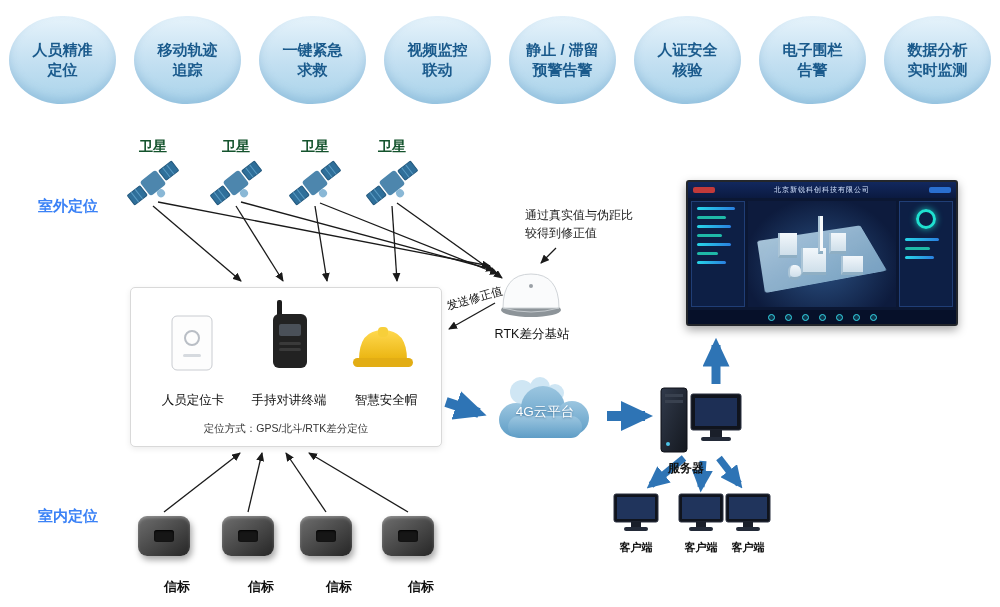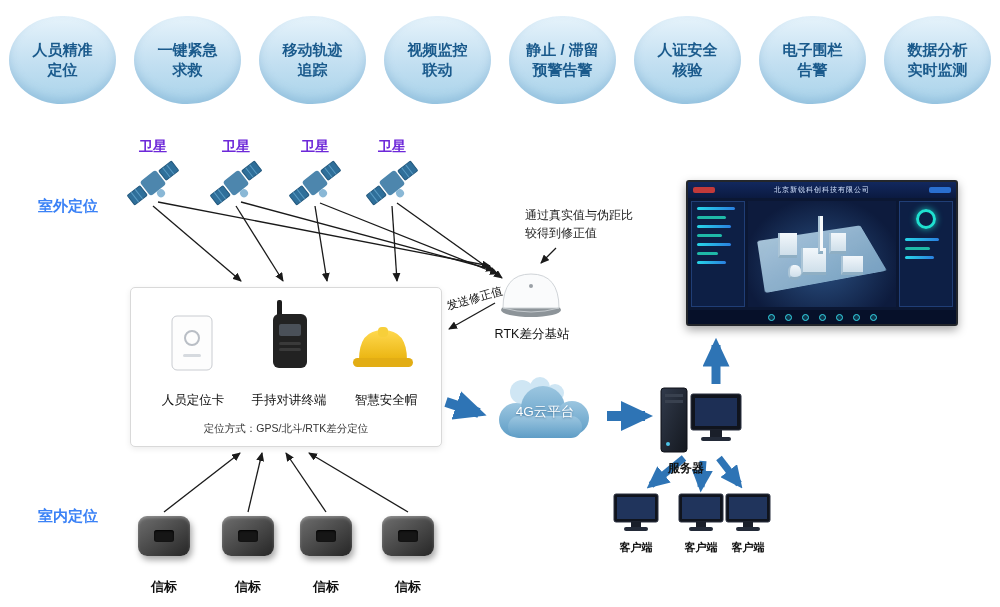--- a/index.html
+++ b/index.html
@@ -11,21 +11,21 @@
   .badges { position:absolute; left:0; top:16px; width:100%; display:flex; justify-content:center; gap:18px; z-index:3; }
   .badge { width:107px; height:88px; border-radius:50%;
            background:linear-gradient(180deg,#e6f3fb 0%,#c2dff1 55%,#a9d3ea 100%);
            box-shadow:inset 0 -5px 9px rgba(110,160,200,.35);
            display:flex; flex-direction:column; align-items:center; justify-content:center;
            color:#1a5a8c; font-weight:700; font-size:15px; line-height:1.35; text-align:center; }
 
   .sec-label { position:absolute; font-size:15px; font-weight:700; color:#3b82f6; z-index:3; }
 
   .sat { position:absolute; width:58px; text-align:center; z-index:3; }
-  .sat-label { font-size:14px; font-weight:700; color:#6d28d9; margin-bottom:2px; }
+  .sat-label { font-size:14px; font-weight:700; color:#14532d; margin-bottom:2px; }
 
   .arrows { position:absolute; left:0; top:0; z-index:2; pointer-events:none; }
 
   .device-box { position:absolute; left:130px; top:287px; width:312px; height:160px;
                 background:#fff; border:1px solid #d9d9d9; border-radius:5px;
                 box-shadow:0 2px 6px rgba(0,0,0,.08); z-index:1; }
   .device-box svg { position:absolute; }
   .dev-label { position:absolute; font-size:12.5px; font-weight:400; color:#111; text-align:center; }
   .dev-caption { position:absolute; left:0; top:134px; width:100%; text-align:center; font-size:10.5px; color:#333; }
 
@@ -38,21 +38,21 @@
                 color:#fff; font-size:13.5px; font-weight:400; text-shadow:0 1px 2px rgba(0,40,80,.4); z-index:4; }
 
   .node-label { position:absolute; font-size:12px; font-weight:700; color:#111; text-align:center; z-index:3; }
 
   .beacon { position:absolute; width:52px; height:40px; border-radius:9px;
             background:linear-gradient(145deg,#6e6e6e,#262626);
             box-shadow:2px 4px 6px rgba(0,0,0,.35), inset 0 2px 3px rgba(255,255,255,.25);
             filter:blur(.5px); z-index:3; }
   .beacon::after { content:""; position:absolute; left:50%; top:50%; transform:translate(-50%,-50%);
                    width:20px; height:12px; background:#161616; border-radius:3px; box-shadow:inset 0 1px 2px #000; }
-  .beacon-label { position:absolute; font-size:13px; font-weight:700; color:#111; text-align:center; z-index:3; }
+  .beacon-label { position:absolute; font-size:13px; font-weight:700; color:#111; text-align:right; z-index:3; }
 
   
   .monitor { position:absolute; left:686px; top:180px; width:272px; height:146px;
              background:#0b1733; border:2px solid #23262b; border-radius:3px;
              box-shadow:0 4px 10px rgba(0,0,0,.35); overflow:hidden; z-index:3; }
   .monitor i, .monitor s { display:block; font-style:normal; text-decoration:none; }
   .mon-titlebar { height:16px; background:linear-gradient(180deg,#12285e,#0b1a40);
                   display:flex; align-items:center; justify-content:center; position:relative; }
   .mon-title { color:#d5e4ff; font-size:7px; letter-spacing:1px; white-space:nowrap; }
   .tb-chip { position:absolute; left:5px; top:5px; width:22px; height:6px; background:#c23a3a; border-radius:2px; }
@@ -82,26 +82,26 @@
 <body>
 
 <div class="canvas">
 
   <div class="badges">
     <div class="badge">
       <span>人员精准</span>
       <span>定位</span>
     </div>
     <div class="badge">
+      <span>移动轨迹</span>
+      <span>追踪</span>
+    </div>
+    <div class="badge">
       <span>一键紧急</span>
       <span>求救</span>
-    </div>
-    <div class="badge">
-      <span>移动轨迹</span>
-      <span>追踪</span>
     </div>
     <div class="badge">
       <span>视频监控</span>
       <span>联动</span>
     </div>
     <div class="badge">
       <span>静止 / 滞留</span>
       <span>预警告警</span>
     </div>
     <div class="badge">

